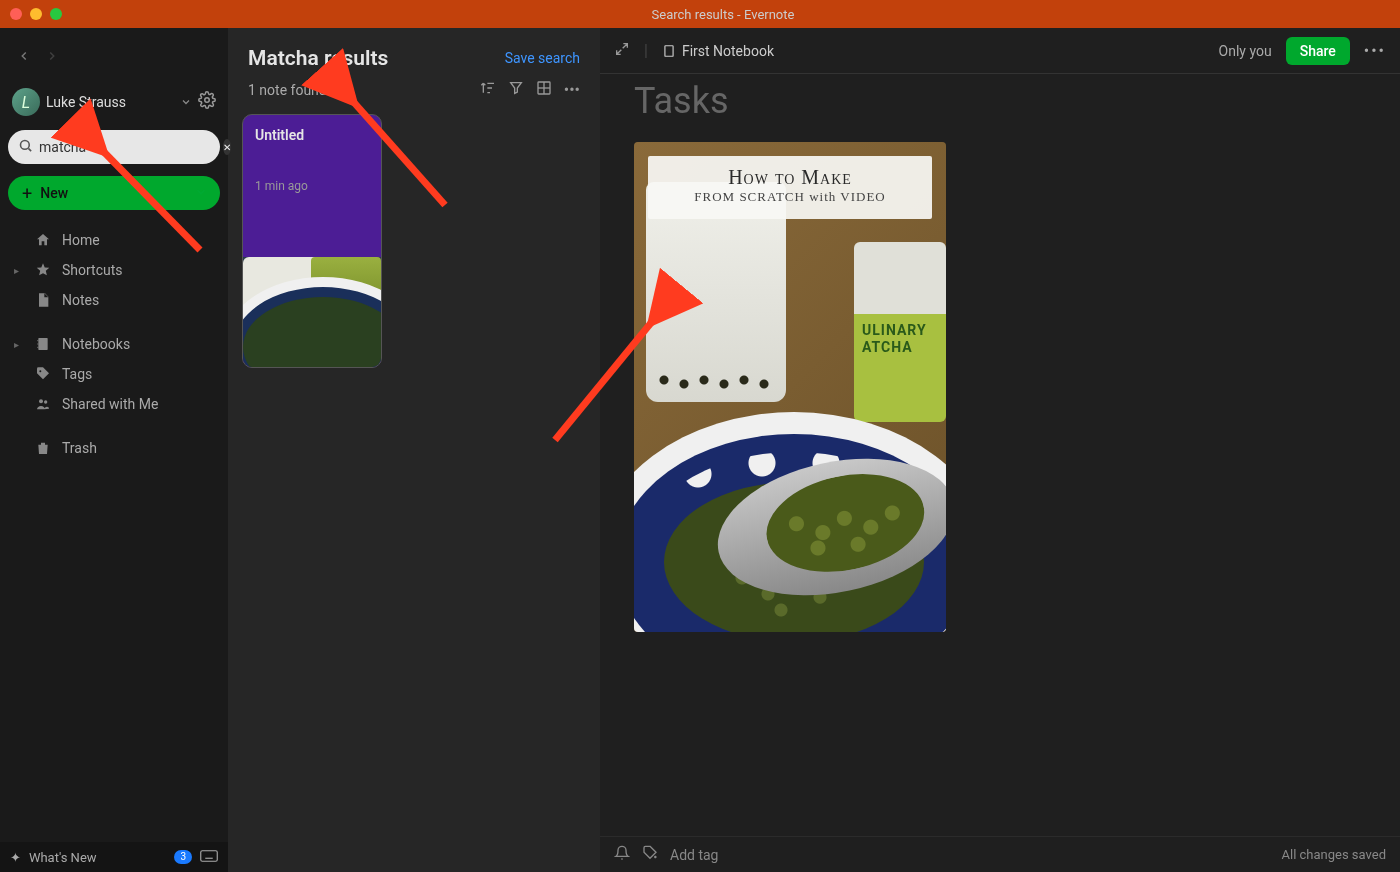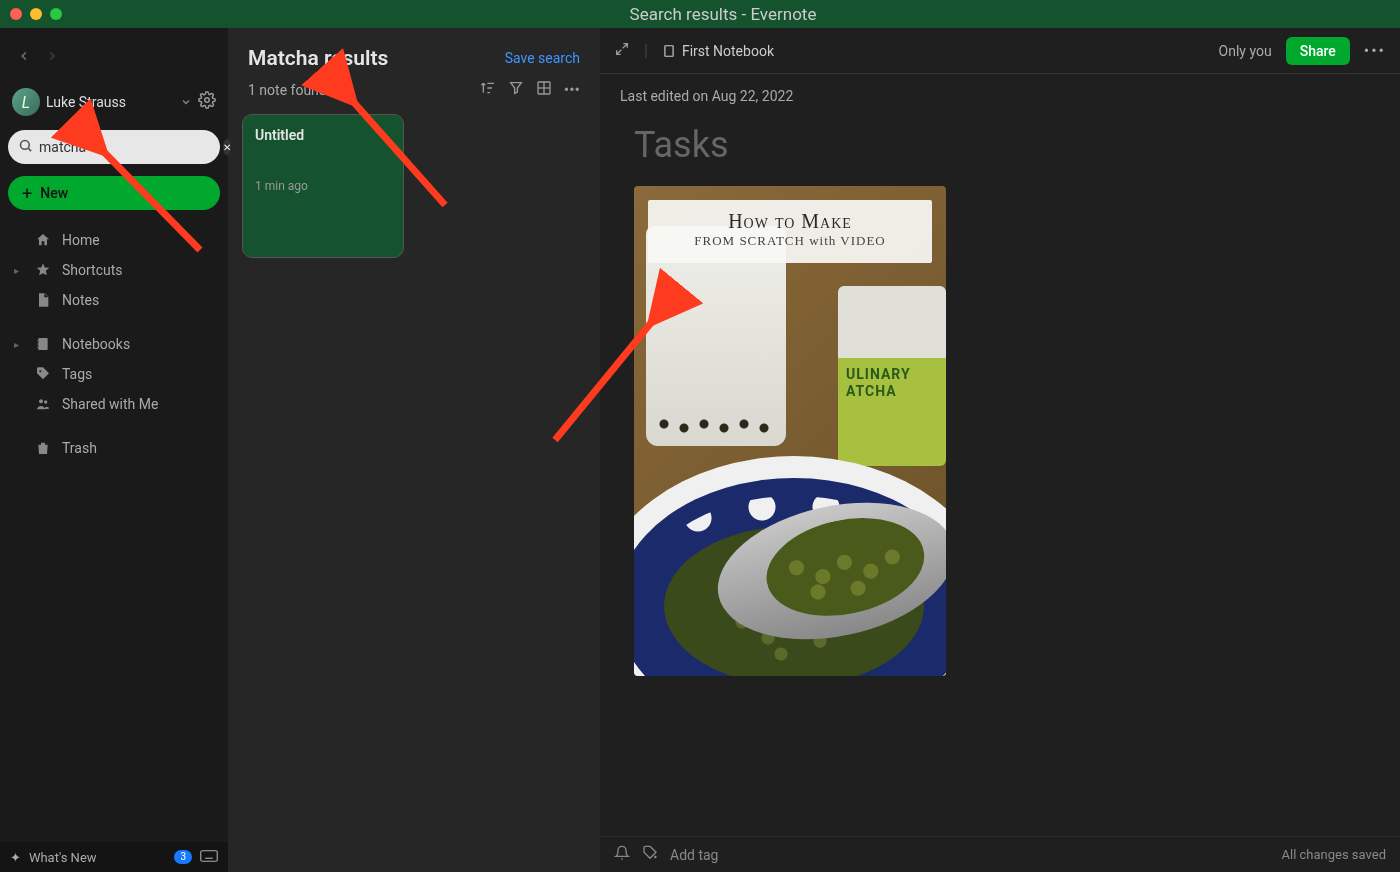--- a/index.html
+++ b/index.html
@@ -1,19 +1,19 @@
 <!DOCTYPE html>
 <html><head>
 <meta charset="utf-8">
 <style>
 * { margin:0; padding:0; box-sizing:border-box; font-family:-apple-system,BlinkMacSystemFont,"Segoe UI",Roboto,sans-serif; }
 body { width:1400px; height:872px; background:#1a1a1a; color:#ccc; overflow:hidden; position:relative; }
 
 
-.titlebar { height:28px; background:#14532d; display:flex; align-items:center; justify-content:center; position:relative; font-size:17px; color:#ccc;padding-left:46px; }
+.titlebar { height:28px; background:#c2410c; display:flex; align-items:center; justify-content:center; position:relative; font-size:13px; color:#ccc;padding-left:46px; }
 .traffic { position:absolute; left:10px; top:8px; display:flex; gap:8px; }
 .traffic span { width:12px; height:12px; border-radius:50%; }
 .tr-close { background:#ff5f57; } .tr-min { background:#febc2e; } .tr-max { background:#28c840; }
 
 
 .app { display:flex; height:calc(100% - 28px); }
 .sidebar { width:228px; background:#1a1a1a; display:flex; flex-direction:column; padding:8px 8px 0 8px; position:relative; }
 .listpane { width:372px; background:#262626; display:flex; flex-direction:column; }
 .notepane { flex:1; background:#1f1f1f; display:flex; flex-direction:column; position:relative; }
 
@@ -38,21 +38,21 @@
 .bottombar { position:absolute; bottom:0; left:0; right:0; height:30px; background:#141414; display:flex; align-items:center; padding:0 10px; gap:8px; font-size:13px; color:#aaa; }
 .badge { background:#1a7aff; color:#fff; border-radius:8px; font-size:10px; padding:0 6px; height:14px; line-height:14px; }
 
 
 .lphead { padding:18px 20px 10px 20px; display:flex; align-items:center; justify-content:space-between; }
 .lptitle { font-size:21px; font-weight:600; color:#e5e5e5; }
 .savesearch { color:#3e95ff; font-size:14px;margin-left:28px; }
 .lpsub { padding:0 20px 14px 20px; display:flex; align-items:center; justify-content:space-between; }
 .lpcount { font-size:14px; color:#aaa; }
 .lpicons { display:flex; gap:12px; color:#999; }
-.notecard { margin:0 14px; width:162px; border:1px solid #555; border-radius:10px; overflow:hidden; background:#14532d; display:flex; flex-direction:row; }
+.notecard { margin:0 14px; width:140px; border:1px solid #555; border-radius:10px; overflow:hidden; background:#4c1d95; display:flex; flex-direction:column; }
 .notecard .ctop { padding:12px 12px 8px 12px; height:142px; }
 .notecard .ctitle { font-size:14px; font-weight:600; color:#e5e5e5; margin-bottom:36px; }
 .notecard .ctime { font-size:12px; color:#999; }
 .notecard .cthumb { height:110px; background:#2a3a4a; position:relative; overflow:hidden; }
 
 
 .cthumb .plate { position:absolute; bottom:-50px; left:-20px; width:200px; height:140px; border-radius:50%; background:#1a2f5a; border:10px solid #f0f0f0; }
 .cthumb .plate::after { content:""; position:absolute; inset:10px; border-radius:50%; background:#2a4020; }
 .cthumb .jar { position:absolute; top:0; left:0; width:90px; height:90px; background:#e8e8e0; border-radius:6px; }
 .cthumb .can { position:absolute; top:0; right:0; width:70px; height:70px; background:linear-gradient(#9ab040,#6a8020); border-radius:4px; }
@@ -64,21 +64,21 @@
 .ntoolbar .spacer { flex:1; }
 .ntoolbar .only { color:#aaa; font-size:14px; }
 .sharebtn { background:#00a82d; color:#fff; border-radius:6px; padding:6px 14px; font-size:14px; font-weight:500; }
 .ntoolbar .dots { color:#aaa; letter-spacing:2px; }
 .nmeta { padding:14px 20px; font-size:14px; color:#aaa; }
 .ntitle { padding:6px 34px 20px 34px; font-size:36px; color:#666; font-weight:400; }
 .nimg { margin-left:34px; width:312px; height:490px; border-radius:4px; overflow:hidden; position:relative; background:#3a3020; }
 .nimg .wood { position:absolute; inset:0; background:linear-gradient(135deg,#8a6a3a,#6a5028); }
 .nimg .jar2 { position:absolute; top:40px; left:12px; width:140px; height:220px; background:linear-gradient(#f0f0ea,#d8d8d0); border-radius:8px 8px 12px 12px; }
 .nimg .jar2 .boba { position:absolute; bottom:8px; left:8px; right:8px; height:24px; background:radial-gradient(circle at 10px 10px,#2a2a1a 4px,transparent 5px),radial-gradient(circle at 30px 14px,#2a2a1a 4px,transparent 5px),radial-gradient(circle at 50px 10px,#2a2a1a 4px,transparent 5px),radial-gradient(circle at 70px 14px,#2a2a1a 4px,transparent 5px),radial-gradient(circle at 90px 10px,#2a2a1a 4px,transparent 5px),radial-gradient(circle at 110px 14px,#2a2a1a 4px,transparent 5px); }
-.nimg .can2 { position:absolute; top:100px; right:0; width:108px; height:180px; background:linear-gradient(#e0e0d8 0 40%,#a8c040 40% 100%); border-radius:6px;text-decoration:underline; }
+.nimg .can2 { position:absolute; top:100px; right:0; width:92px; height:180px; background:linear-gradient(#e0e0d8 0 40%,#a8c040 40% 100%); border-radius:6px;text-decoration:underline; }
 .nimg .can2 .clabel { position:absolute; top:80px; left:8px; right:8px; color:#2a5a1a; font-size:14px; font-weight:700; letter-spacing:1px; line-height:1.2; }
 .nimg .bowl { position:absolute; bottom:-80px; left:-40px; width:400px; height:300px; border-radius:50%; background:#f0f0f0; }
 .nimg .bowl .inner { position:absolute; inset:22px; border-radius:50%; background:#1a2a6a; }
 .nimg .bowl .pattern { position:absolute; inset:40px; border-radius:50%; background:
   radial-gradient(circle at 20% 10%,#f0f0f0 13px,transparent 14px),
   radial-gradient(circle at 40% 5%,#f0f0f0 13px,transparent 14px),
   radial-gradient(circle at 60% 5%,#f0f0f0 13px,transparent 14px),
   radial-gradient(circle at 80% 10%,#f0f0f0 13px,transparent 14px),
   #1a2a6a; }
 .nimg .bowl .liquid { position:absolute; inset:70px; border-radius:50%; background:#3a4a1a;
@@ -305,21 +305,20 @@
         <svg width="14" height="14" viewBox="0 0 24 24" fill="none" stroke="currentColor" stroke-width="2">
             <rect x="5" y="3" width="14" height="18" rx="1"></rect>
           </svg>
         <span>First Notebook</span>
       </span>
       <span class="spacer"></span>
       <span class="only">Only you</span>
       <span class="sharebtn">Share</span>
       <span class="dots">•••</span>
     </div>
-    <div class="nmeta">Last edited on Aug 22, 2022</div>
     <div class="ntitle">Tasks</div>
     <div class="nimg">
       <div class="wood"></div>
       <div class="jar2">
           <div class="boba"></div>
         </div>
       <div class="can2">
           <div class="clabel"><span>ULINARY</span><br><span>ATCHA</span></div>
         </div>
       <div class="bowl">

